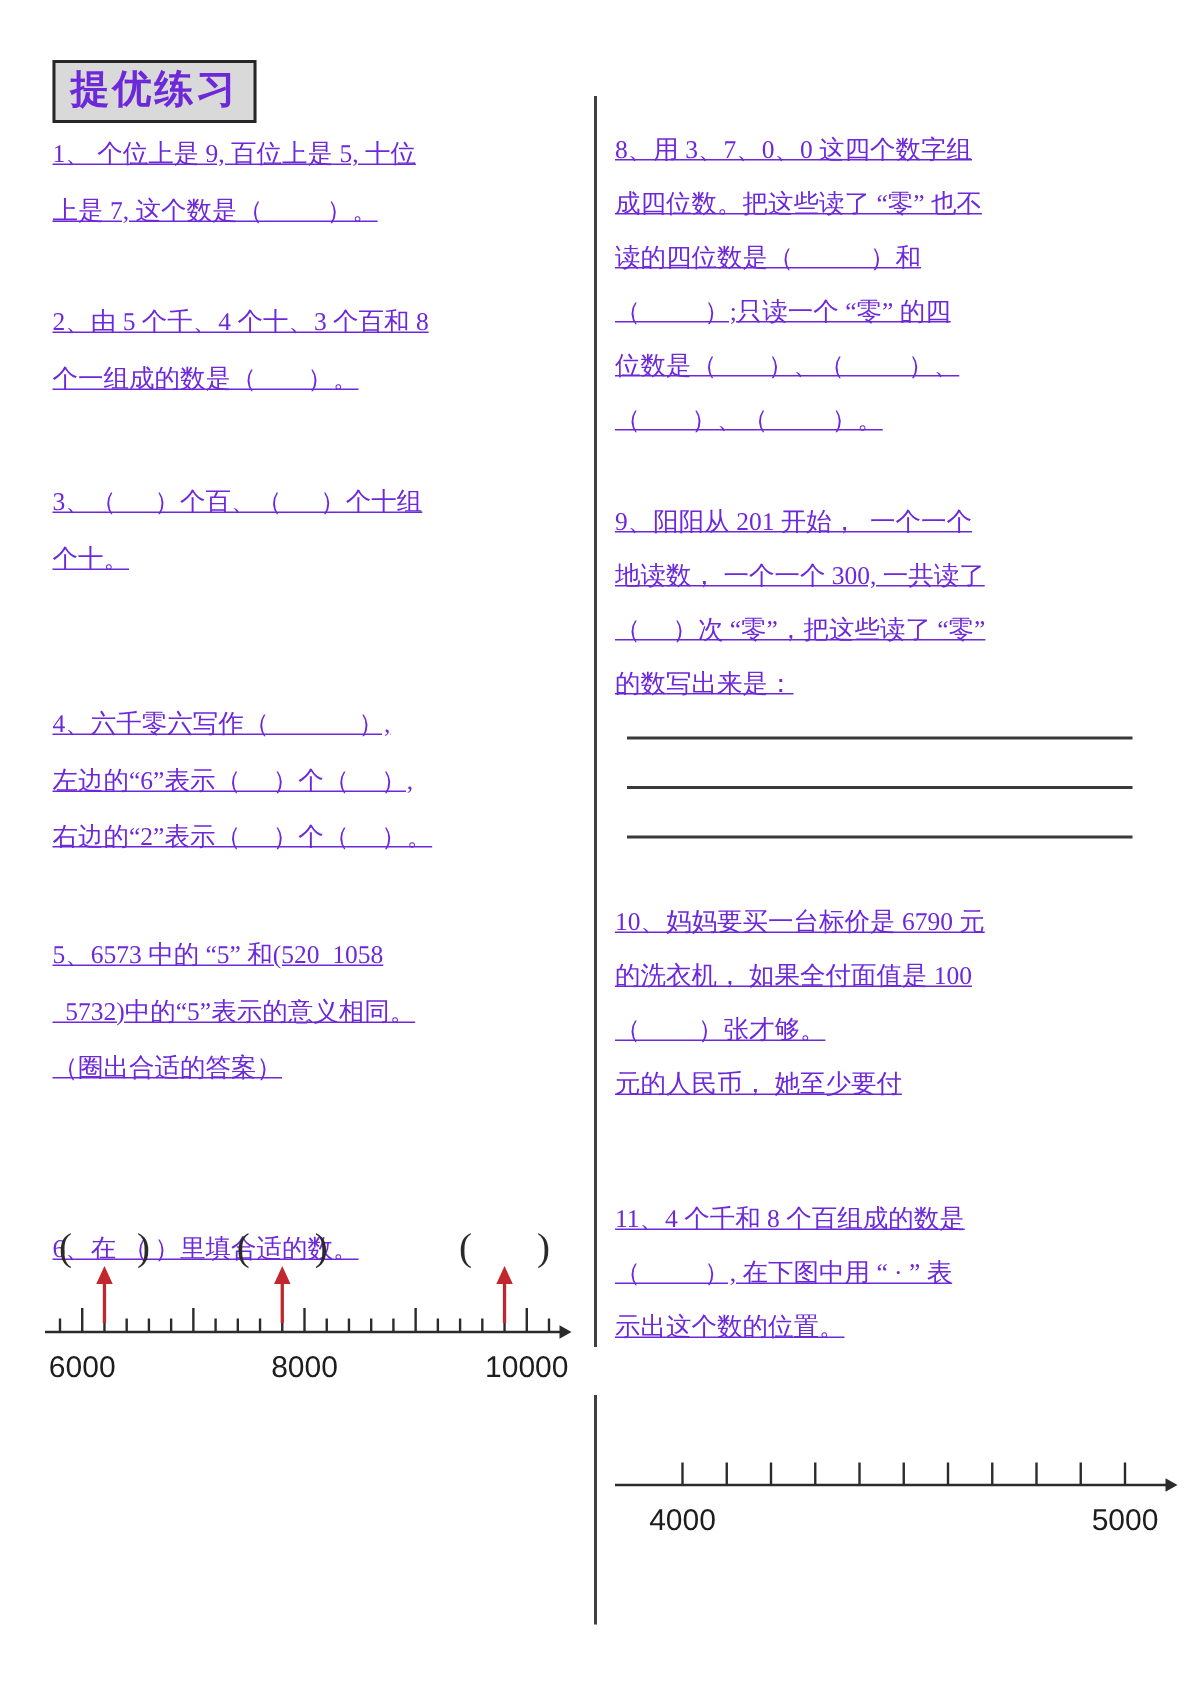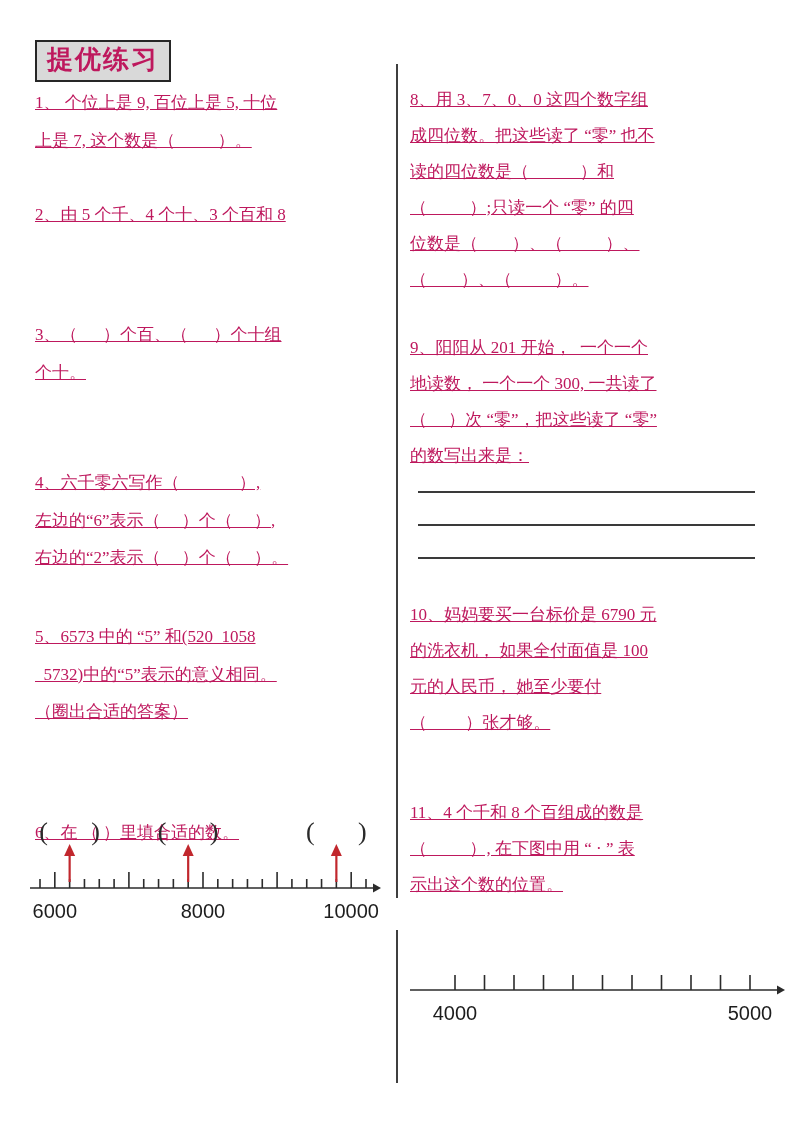--- a/index.html
+++ b/index.html
@@ -1,17 +1,17 @@
 <!DOCTYPE html>
 <html><head>
 <meta charset="utf-8">
 <style>
   html,body{margin:0;padding:0;background:#ffffff;}
   .page{position:relative;width:793px;height:1122px;background:#ffffff;overflow:hidden;
-        font-family:"Liberation Serif","DejaVu Serif",serif;color:#be185d;}
+        font-family:"Liberation Serif","DejaVu Serif",serif;color:#6d28d9;}
   .title-box{position:absolute;left:35px;top:40px;padding:3px 10px 5px 10px;
              border:2px solid #262626;background:#d9d9d9;font-size:26px;font-weight:bold;
              letter-spacing:2px;line-height:30px;}
   .q{position:absolute;font-size:17px;text-decoration:underline;}
   .q.left{left:35px;width:360px;line-height:37.5px;}
   .q.right{left:410px;width:382px;line-height:36px;}
   .q-line{white-space:pre;}
   .divider{position:absolute;left:396px;width:2px;background:#3f3f3f;}
   .divider-1{top:64px;height:834px;}
   .divider-2{top:930px;height:153px;}
@@ -29,20 +29,21 @@
 
   <div class="divider divider-1"></div>
   <div class="divider divider-2"></div>
 
   <div class="q left" style="top:84px">
       <div class="q-line">1、 个位上是 9, 百位上是 5, 十位</div>
       <div class="q-line">上是 7, 这个数是（          ）。</div>
     </div>
   <div class="q left" style="top:196px">
       <div class="q-line">2、由 5 个千、4 个十、3 个百和 8</div>
+      <div class="q-line">个一组成的数是（        ）。</div>
     </div>
   <div class="q left" style="top:316px">
       <div class="q-line">3、（      ）个百、（      ）个十组</div>
       <div class="q-line">个十。</div>
     </div>
   <div class="q left" style="top:464px">
       <div class="q-line">4、六千零六写作（              ）,</div>
       <div class="q-line">左边的“6”表示（     ）个（     ）,</div>
       <div class="q-line">右边的“2”表示（     ）个（     ）。</div>
     </div>
@@ -110,22 +111,22 @@
       <div class="q-line">地读数， 一个一个 300, 一共读了</div>
       <div class="q-line">（     ）次 “零”，把这些读了 “零”</div>
       <div class="q-line">的数写出来是：</div>
     </div>
   <div class="write-line" style="top:491px"></div>
   <div class="write-line" style="top:524px"></div>
   <div class="write-line" style="top:557px"></div>
   <div class="q right" style="top:597px">
       <div class="q-line">10、妈妈要买一台标价是 6790 元</div>
       <div class="q-line">的洗衣机， 如果全付面值是 100</div>
+      <div class="q-line">（         ）张才够。</div>
       <div class="q-line">元的人民币， 她至少要付</div>
-      <div class="q-line">（         ）张才够。</div>
     </div>
   <div class="q right" style="top:795px">
       <div class="q-line">11、4 个千和 8 个百组成的数是</div>
       <div class="q-line">（          ）, 在下图中用 “ · ” 表</div>
       <div class="q-line">示出这个数的位置。</div>
     </div>
   <div class="figure" style="left:408px;top:952px"><svg width="378" height="78">
         <line x1="2" y1="38" x2="370" y2="38" stroke="#2b2b2b" stroke-width="1.7"></line>
         <polygon points="369,33.5 377,38 369,42.5" fill="#2b2b2b"></polygon>
         <line x1="47" y1="23" x2="47" y2="38" stroke="#2b2b2b" stroke-width="1.6"></line>

